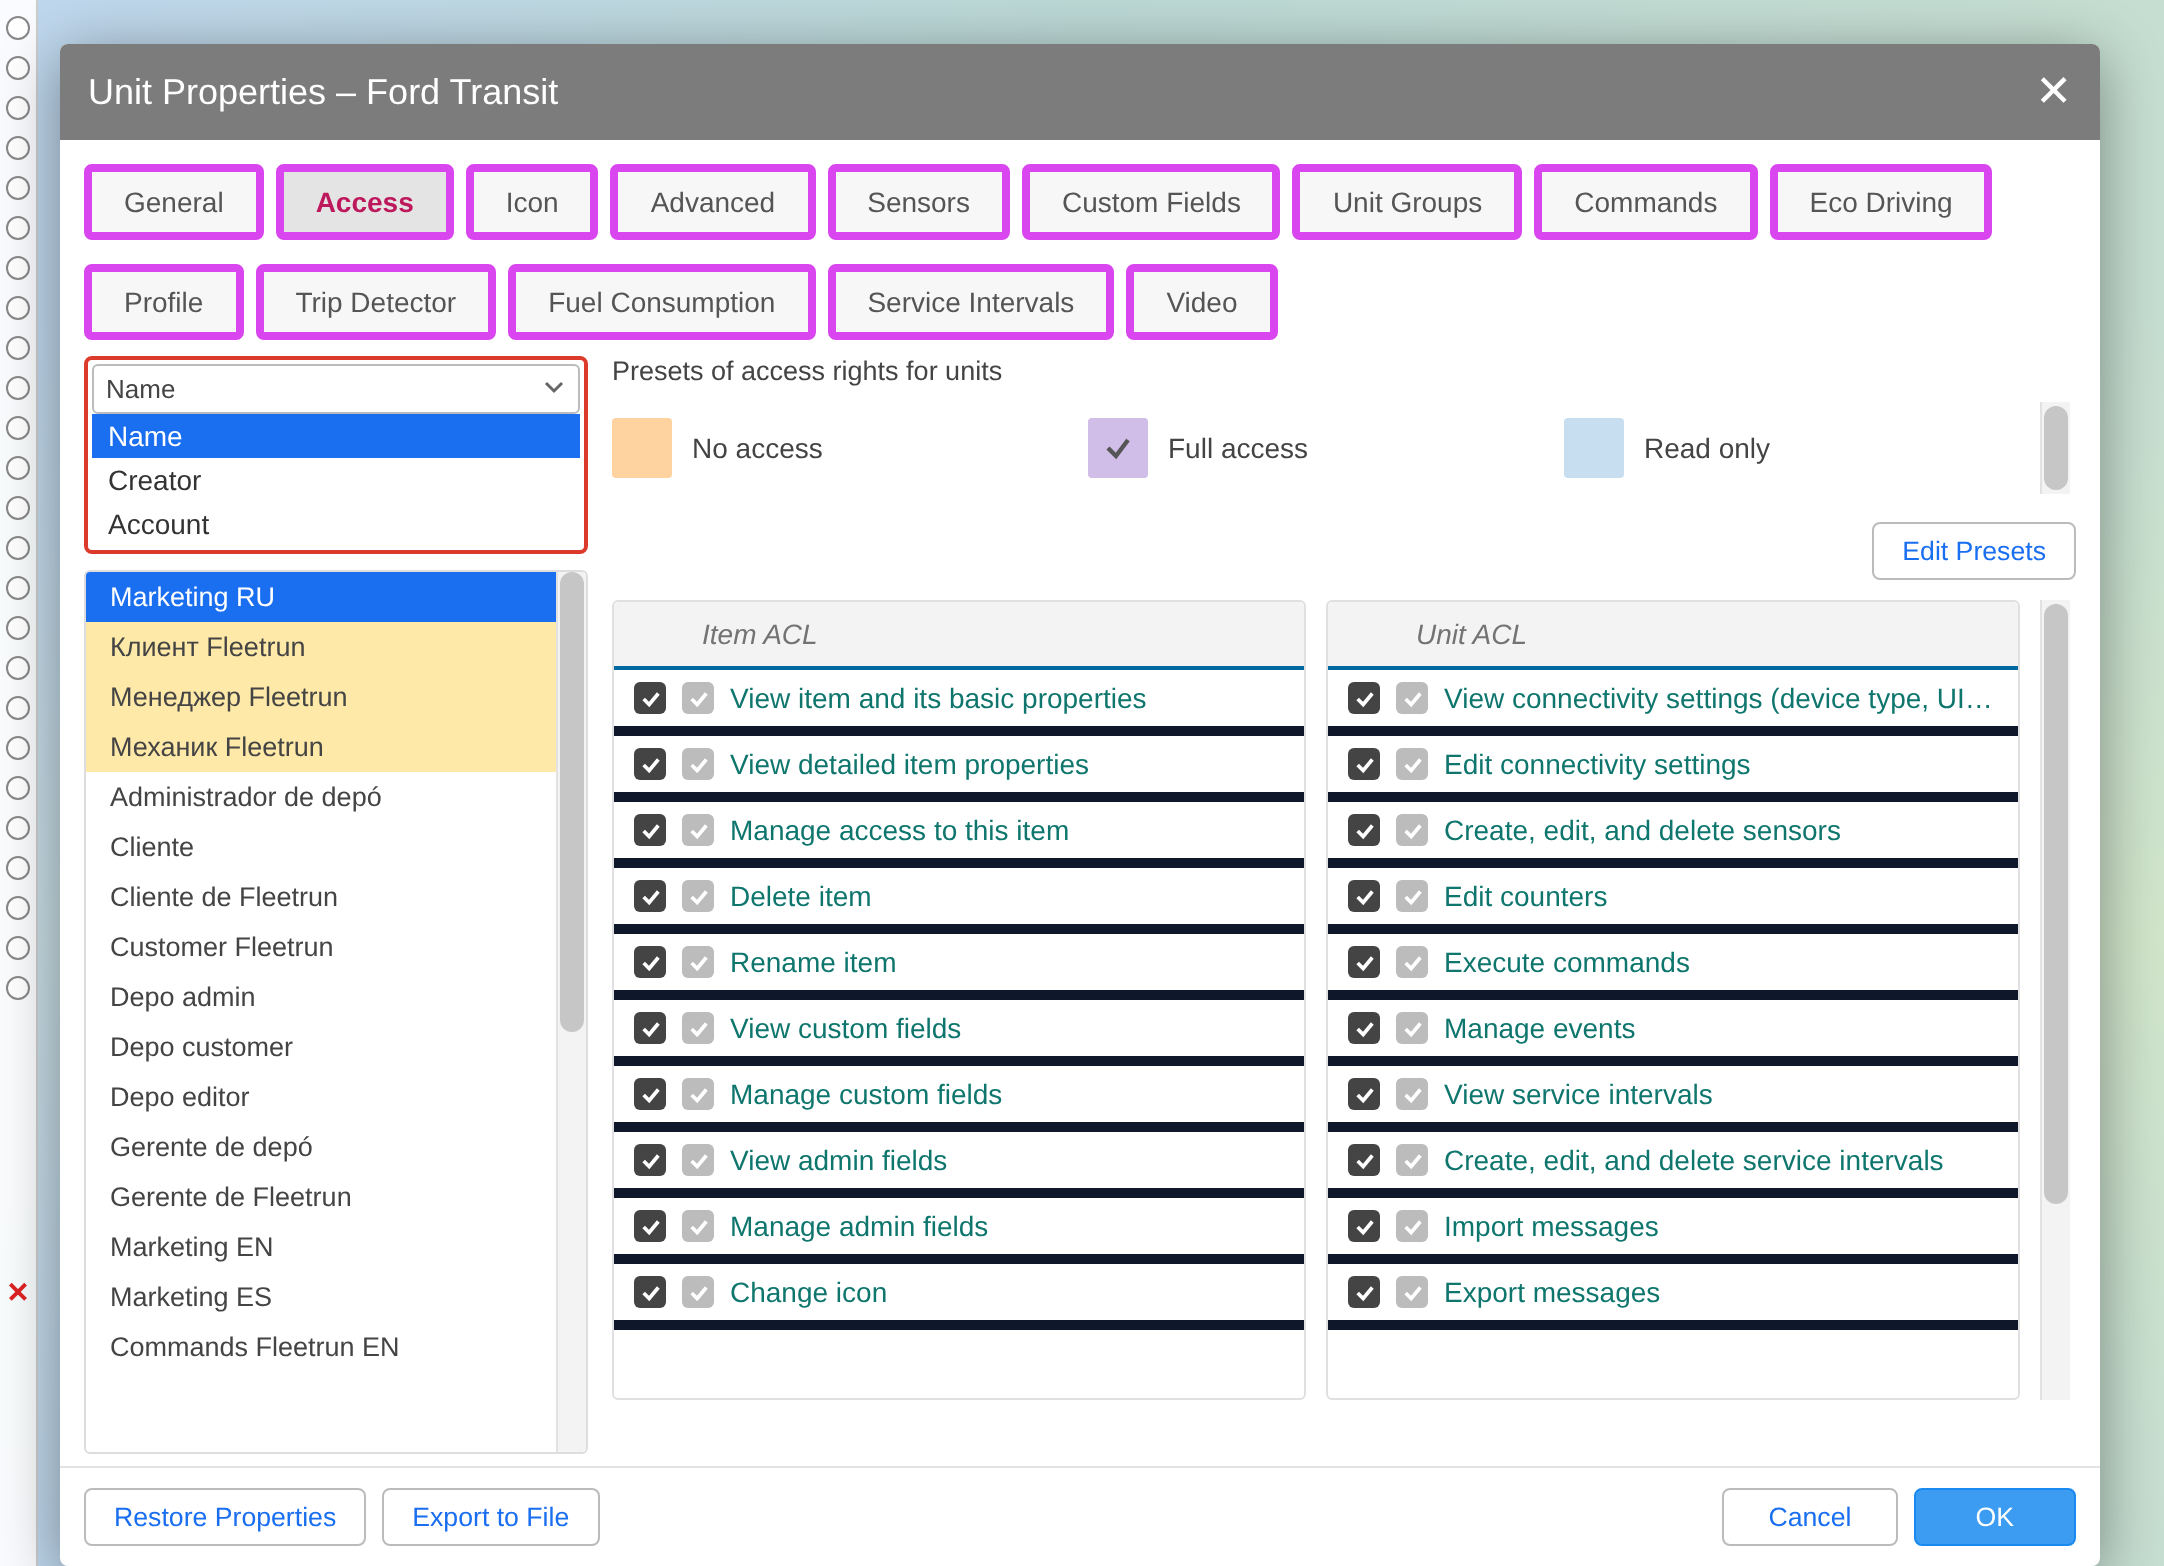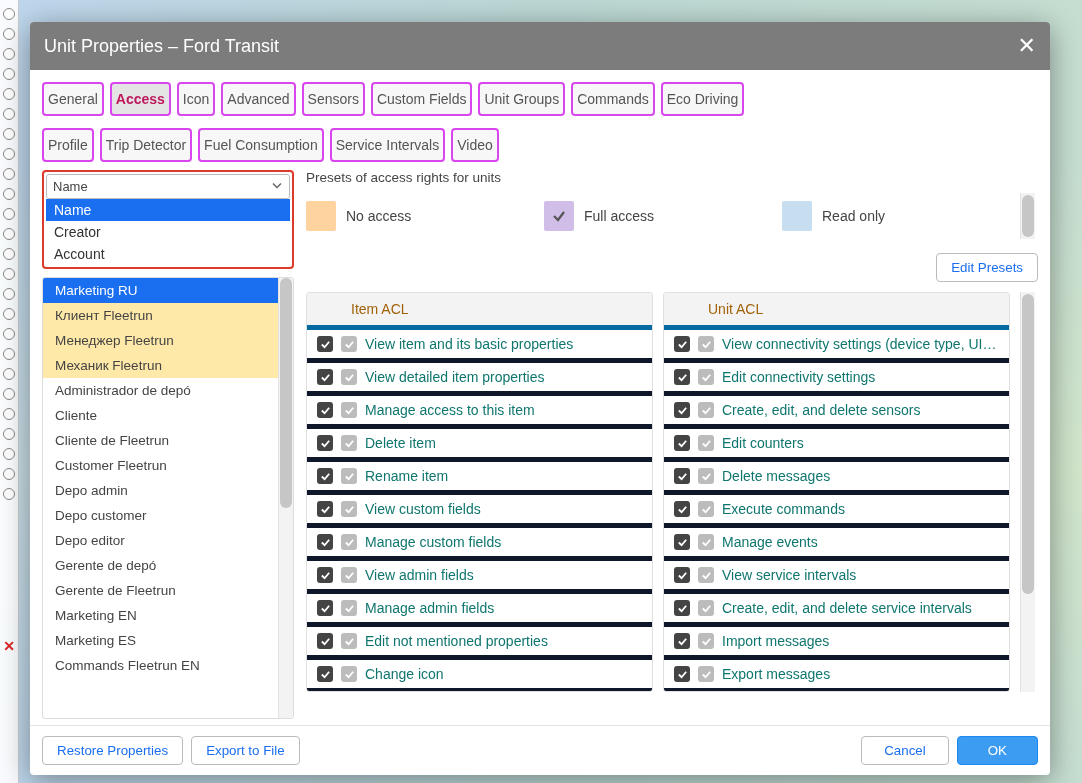--- a/index.html
+++ b/index.html
@@ -80,24 +80,24 @@
     padding: 12px 12px 0 12px;
   }
 
   .tabs {
     display: flex;
     flex-wrap: wrap;
     gap: 6px;
     margin-bottom: 8px;
   }
   .tab {
-    border: 2px solid #d946ef;
+    border: 4px solid #d946ef;
     background: #f7f7f7;
     color: #555;
-    padding: 7px 4px;
+    padding: 7px 16px;
     border-radius: 4px;
     cursor: pointer;
   }
   .tab.active {
     background: #e4e4e4;
     color: #be185d;
     font-weight: bold;
   }
 
   .main {
@@ -234,22 +234,23 @@
     border: 1px solid #e0e0e0;
     border-radius:3px;
     overflow: hidden;
     display:flex;
     flex-direction:column;
     background:#fff;
   }
   .acl-header {
     background:#f3f3f3;
     padding: 8px 10px 8px 44px;
-    color:#a16207;
-    border-bottom:5px solid #0369a1;
+    color:#737373;
+    border-bottom:2px solid #0369a1;
+    font-style:italic;
   }
   .acl-list {
     overflow:hidden;
     flex:1;
   }
   .acl-row {
     display:flex; align-items:center; gap:8px;
     padding:6px 10px;
     border-bottom:5px solid #0f172a;
     color:#0f766e;
@@ -572,33 +573,20 @@
                   <span class="chk dark">
                     <svg viewBox="0 0 12 12">
                       <path d="M2 6 L5 9 L10 3" fill="none" stroke="#fff" stroke-width="2"></path>
                     </svg>
                   </span>
                   <span class="chk grey">
                     <svg viewBox="0 0 12 12">
                       <path d="M2 6 L5 9 L10 3" fill="none" stroke="#fff" stroke-width="2"></path>
                     </svg>
                   </span>
-                  <span class="label">Edit not mentioned properties</span>
-                </div>
-                <div class="acl-row">
-                  <span class="chk dark">
-                    <svg viewBox="0 0 12 12">
-                      <path d="M2 6 L5 9 L10 3" fill="none" stroke="#fff" stroke-width="2"></path>
-                    </svg>
-                  </span>
-                  <span class="chk grey">
-                    <svg viewBox="0 0 12 12">
-                      <path d="M2 6 L5 9 L10 3" fill="none" stroke="#fff" stroke-width="2"></path>
-                    </svg>
-                  </span>
                   <span class="label">Change icon</span>
                 </div>
               </div>
           </div>
           <div class="acl-panel">
             <div class="acl-header">Unit ACL</div>
             <div class="acl-list" id="unit-acl-list">
                 <div class="acl-row">
                   <span class="chk dark">
                     <svg viewBox="0 0 12 12">
@@ -643,33 +631,20 @@
                     <svg viewBox="0 0 12 12">
                       <path d="M2 6 L5 9 L10 3" fill="none" stroke="#fff" stroke-width="2"></path>
                     </svg>
                   </span>
                   <span class="chk grey">
                     <svg viewBox="0 0 12 12">
                       <path d="M2 6 L5 9 L10 3" fill="none" stroke="#fff" stroke-width="2"></path>
                     </svg>
                   </span>
                   <span class="label">Edit counters</span>
-                </div>
-                <div class="acl-row">
-                  <span class="chk dark">
-                    <svg viewBox="0 0 12 12">
-                      <path d="M2 6 L5 9 L10 3" fill="none" stroke="#fff" stroke-width="2"></path>
-                    </svg>
-                  </span>
-                  <span class="chk grey">
-                    <svg viewBox="0 0 12 12">
-                      <path d="M2 6 L5 9 L10 3" fill="none" stroke="#fff" stroke-width="2"></path>
-                    </svg>
-                  </span>
-                  <span class="label">Delete messages</span>
                 </div>
                 <div class="acl-row">
                   <span class="chk dark">
                     <svg viewBox="0 0 12 12">
                       <path d="M2 6 L5 9 L10 3" fill="none" stroke="#fff" stroke-width="2"></path>
                     </svg>
                   </span>
                   <span class="chk grey">
                     <svg viewBox="0 0 12 12">
                       <path d="M2 6 L5 9 L10 3" fill="none" stroke="#fff" stroke-width="2"></path>

